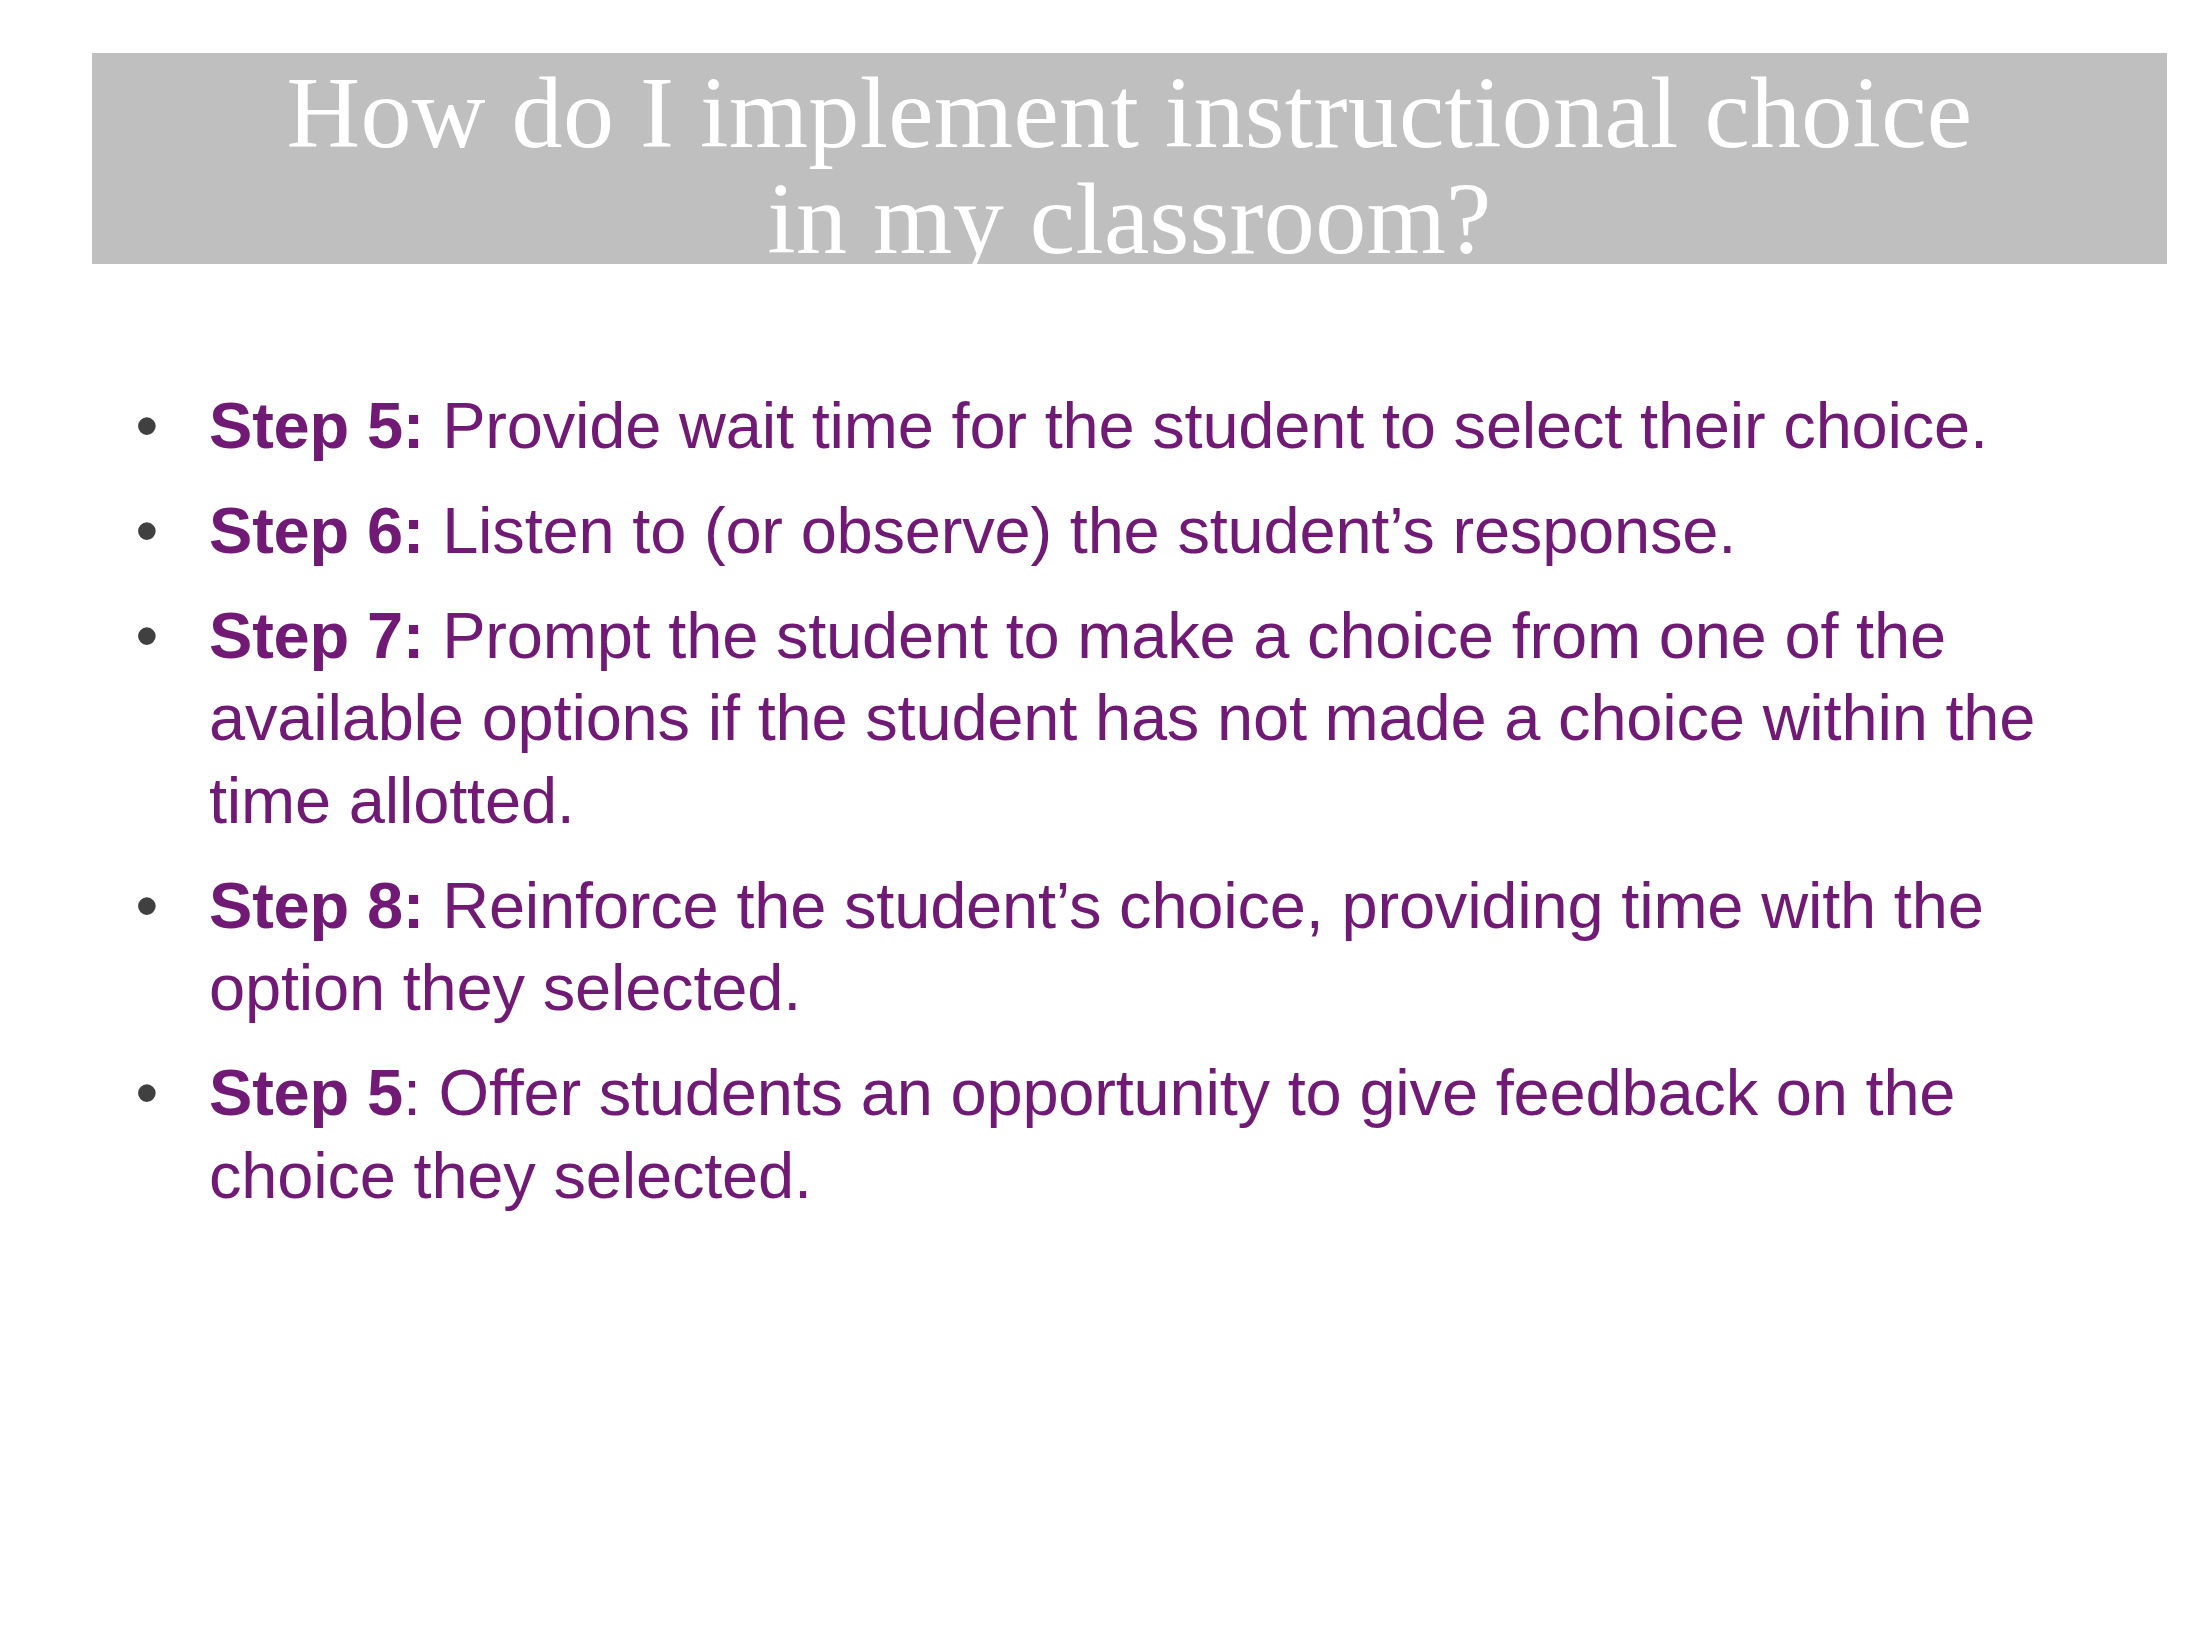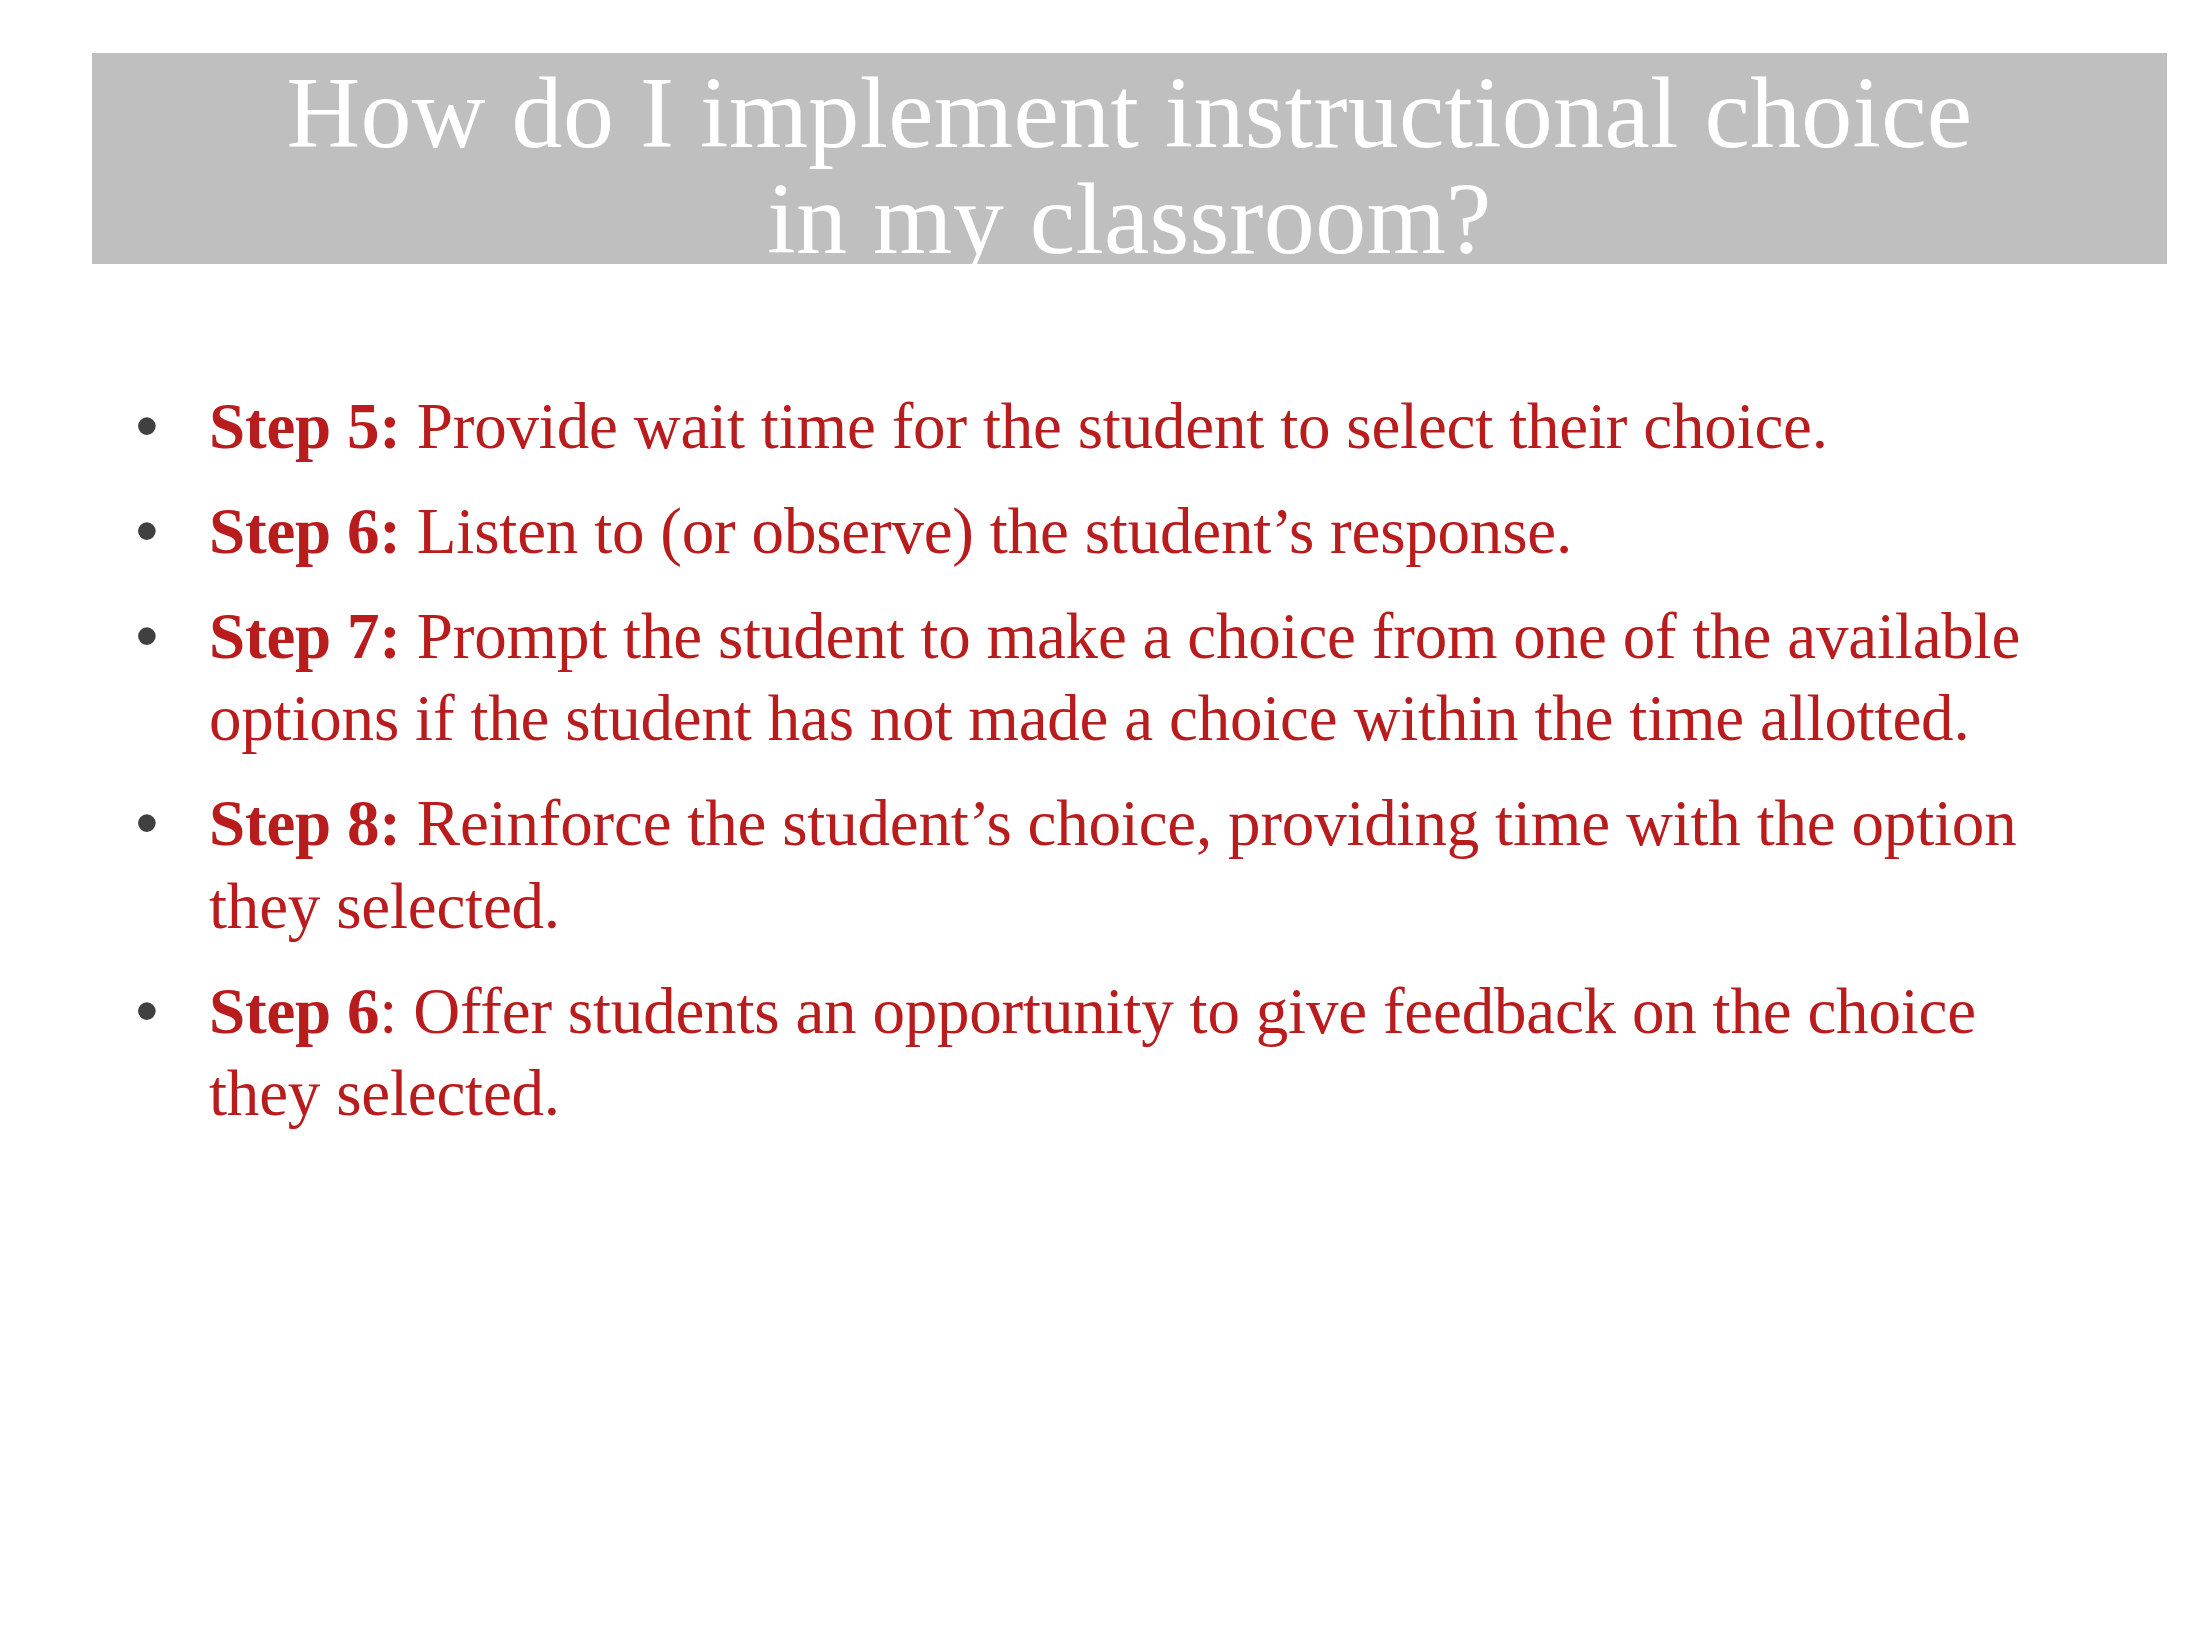--- a/index.html
+++ b/index.html
@@ -58,24 +58,24 @@
     color: #404040;
     font-size: 65px;
     line-height: 1.27;
     text-align: left;
     padding-left: 15.5px;
     box-sizing: border-box;
     font-family: "Liberation Sans", sans-serif;
   }
   .bullet-text {
     flex: 1 1 auto;
-    color: #b91c1c;
+    color: #701a75;
     font-size: 65px;
     line-height: 1.27;
-    font-family: Liberation Serif, serif;
+    font-family: Liberation Sans, sans-serif;
     letter-spacing: -0.2px;
   }
   .bullet-text .step-label {
     font-weight: bold;
   }
 
   
   #footer {
     position: absolute;
     left: 0;
@@ -109,21 +109,21 @@
     <div class="bullet-text"><span class="step-label">Step 7:</span><span> Prompt the student to make a choice from one of the available options if the student has not made a choice within the time allotted.</span></div>
   </div>
 
   <div class="bullet-row">
     <div class="bullet-marker">•</div>
     <div class="bullet-text"><span class="step-label">Step 8:</span><span> Reinforce the student’s choice, providing time with the option they selected.</span></div>
   </div>
 
   <div class="bullet-row">
     <div class="bullet-marker">•</div>
-    <div class="bullet-text"><span class="step-label">Step 6</span><span>: Offer students an opportunity to give feedback on the choice they selected.</span></div>
+    <div class="bullet-text"><span class="step-label">Step 5</span><span>: Offer students an opportunity to give feedback on the choice they selected.</span></div>
   </div>
 
 </div>
 
 <div id="footer">
 
   
   
 
   

